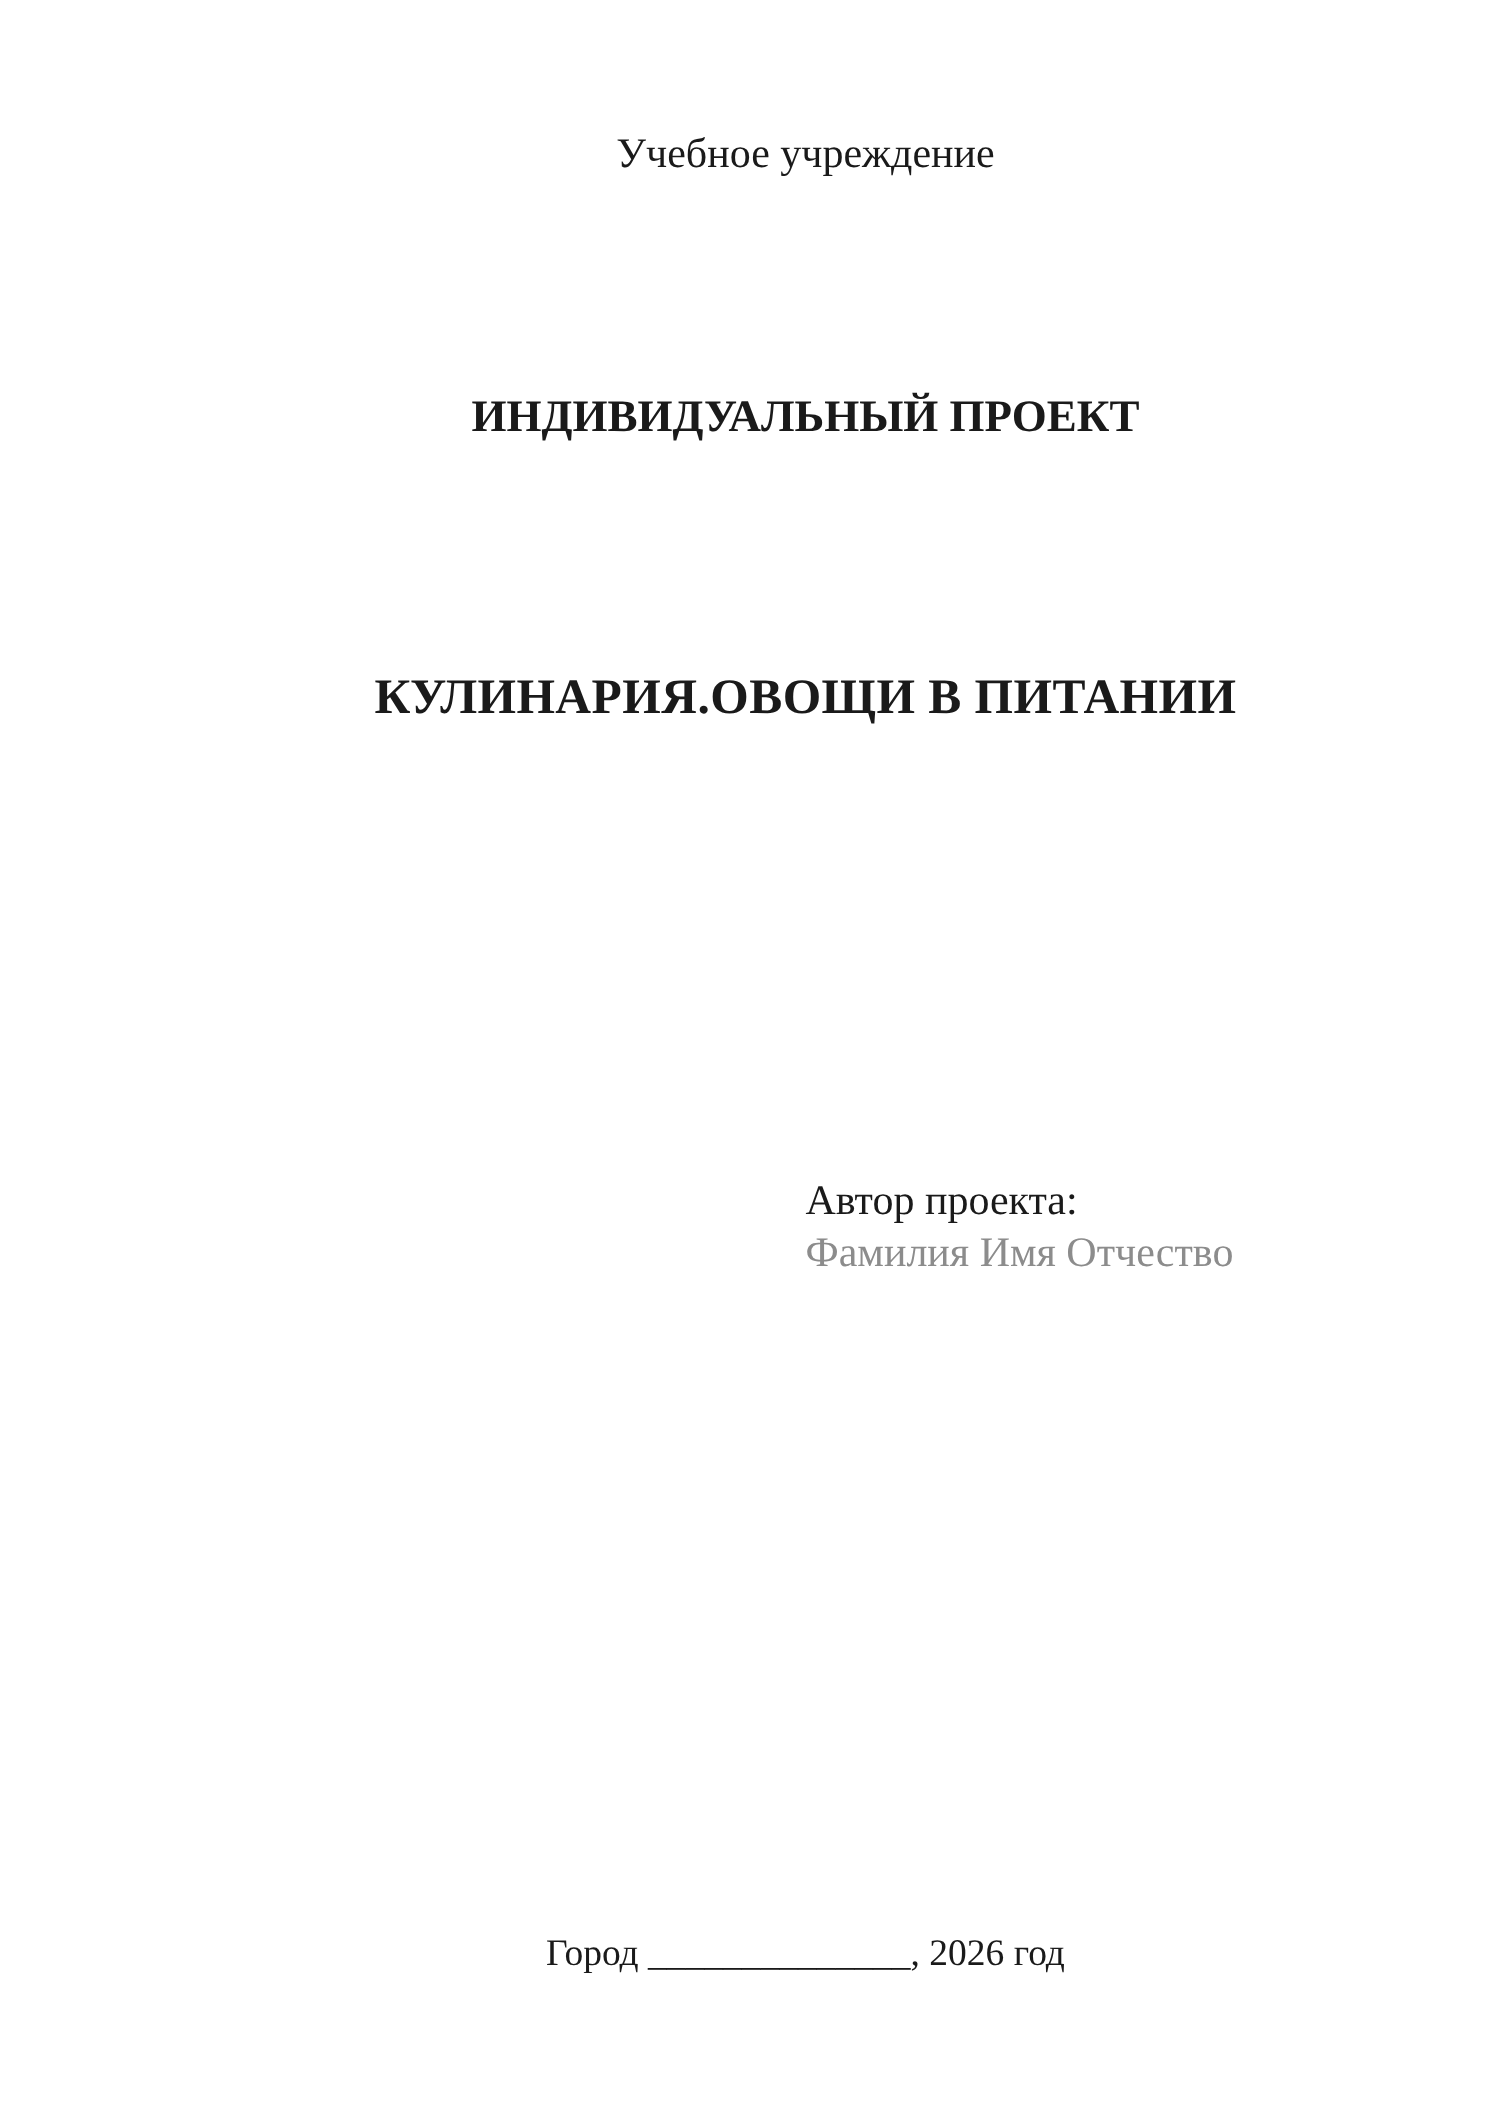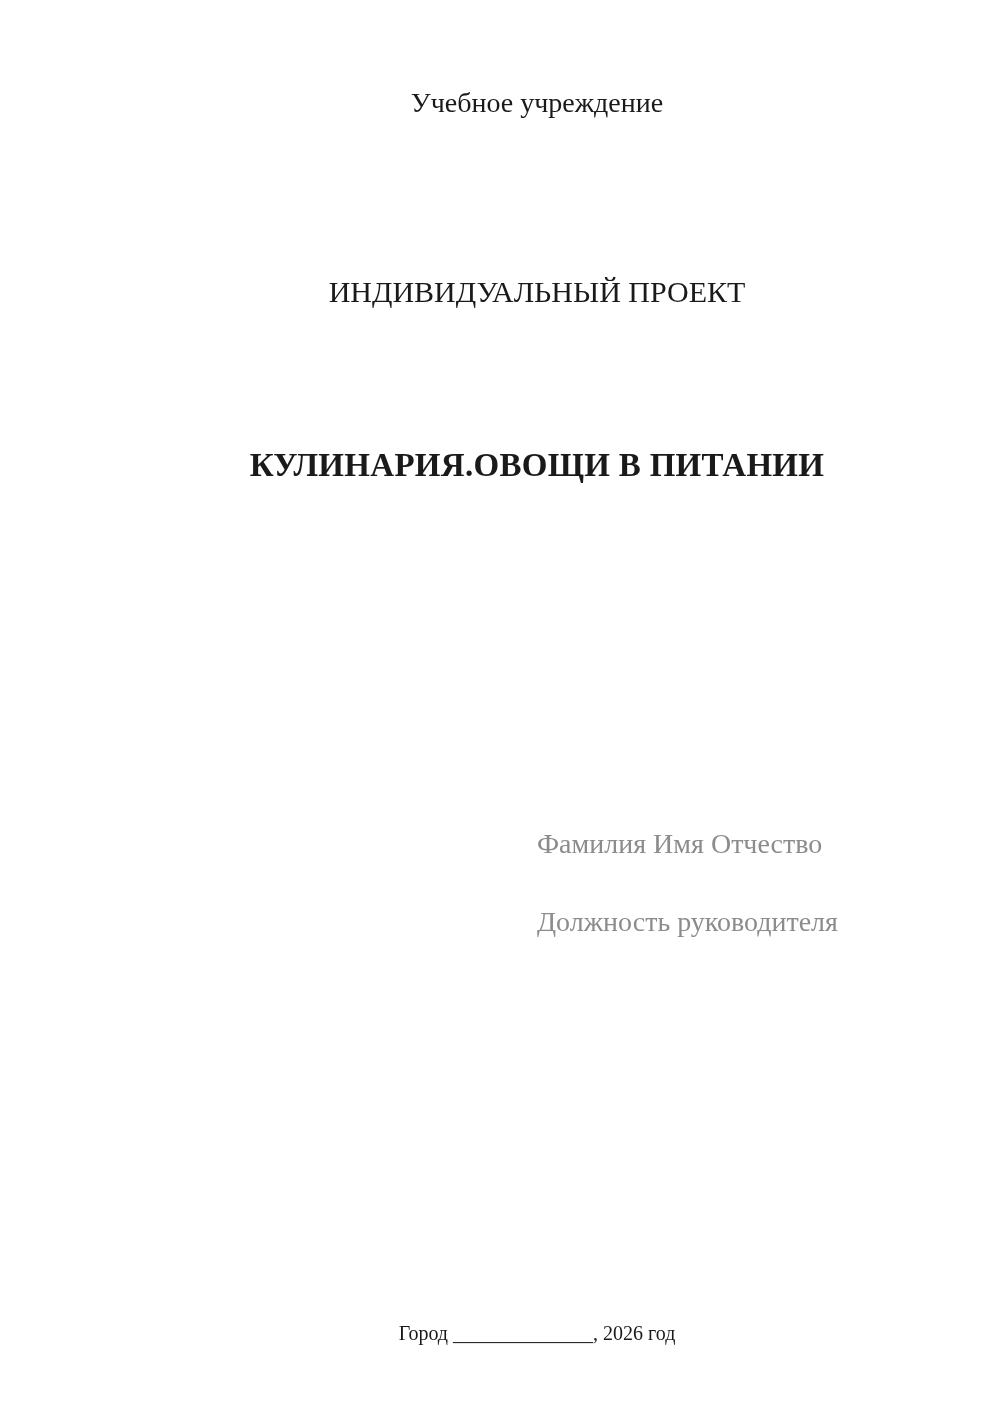--- a/index.html
+++ b/index.html
@@ -30,23 +30,22 @@
     white-space:nowrap;
   }
   .institution{
     top:89px;
     font-size:28px;
     line-height:1;
   }
   .project-type{
     top:263px;
     font-size:30px;
-    font-weight:normal;
+    font-weight:bold;
     line-height:1;
-    margin-top:14px;
   }
   .main-title{
     top:449px;
     margin:0;
     font-size:33px;
     font-weight:bold;
     line-height:1;
     letter-spacing:0.3px;
   }
   .credits{
@@ -58,46 +57,45 @@
     text-align:left;
   }
   .credit-group + .credit-group{
     margin-top:37px;
   }
   .credit-label{
     color:var(--text);
   }
   .credit-placeholder{
     color:var(--placeholder-gray);
-    margin-top:43px;
   }
   .footer-line{
-    top:1323px;
-    font-size:20px;
+    top:1290px;
+    font-size:25px;
     line-height:1;
   }
 </style>
 </head>
 <body>
 
 <div class="page">
 
   <div class="centered-line institution">Учебное учреждение</div>
 
   <div class="centered-line project-type">ИНДИВИДУАЛЬНЫЙ ПРОЕКТ</div>
 
   <h1 class="centered-line main-title">КУЛИНАРИЯ.ОВОЩИ В ПИТАНИИ</h1>
 
   <div class="credits">
 
     <div class="credit-group">
+      <div class="credit-label">Автор проекта:</div>
       <div class="credit-placeholder">Фамилия Имя Отчество</div>
     </div>
 
     <div class="credit-group">
-      <div class="credit-placeholder">Должность руководителя</div>
     </div>
 
   </div>
 
   <div class="centered-line footer-line">Город ______________, 2026 год</div>
 
 </div>
 
 </body></html>

